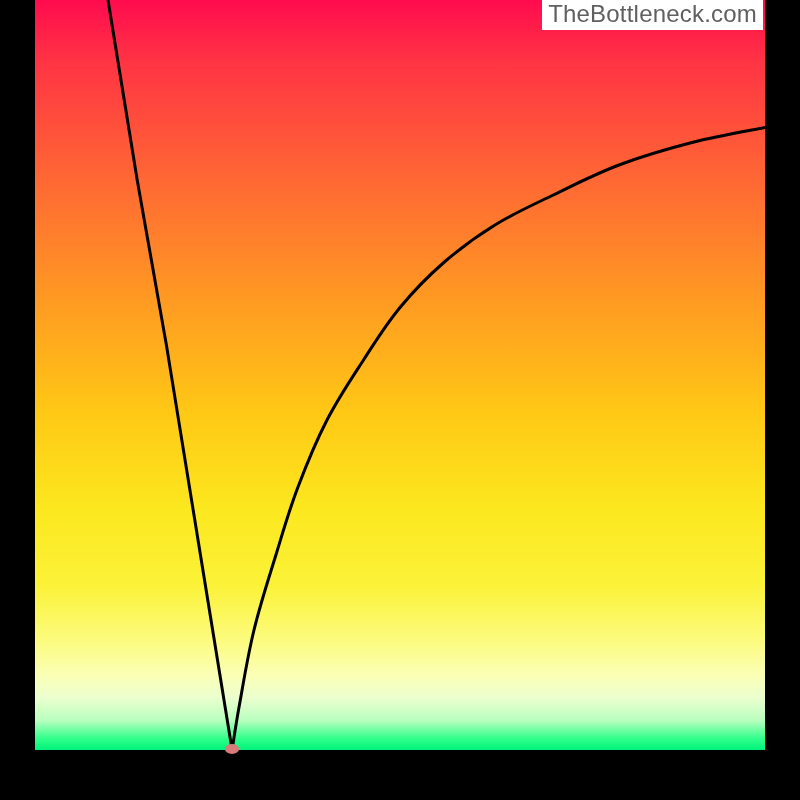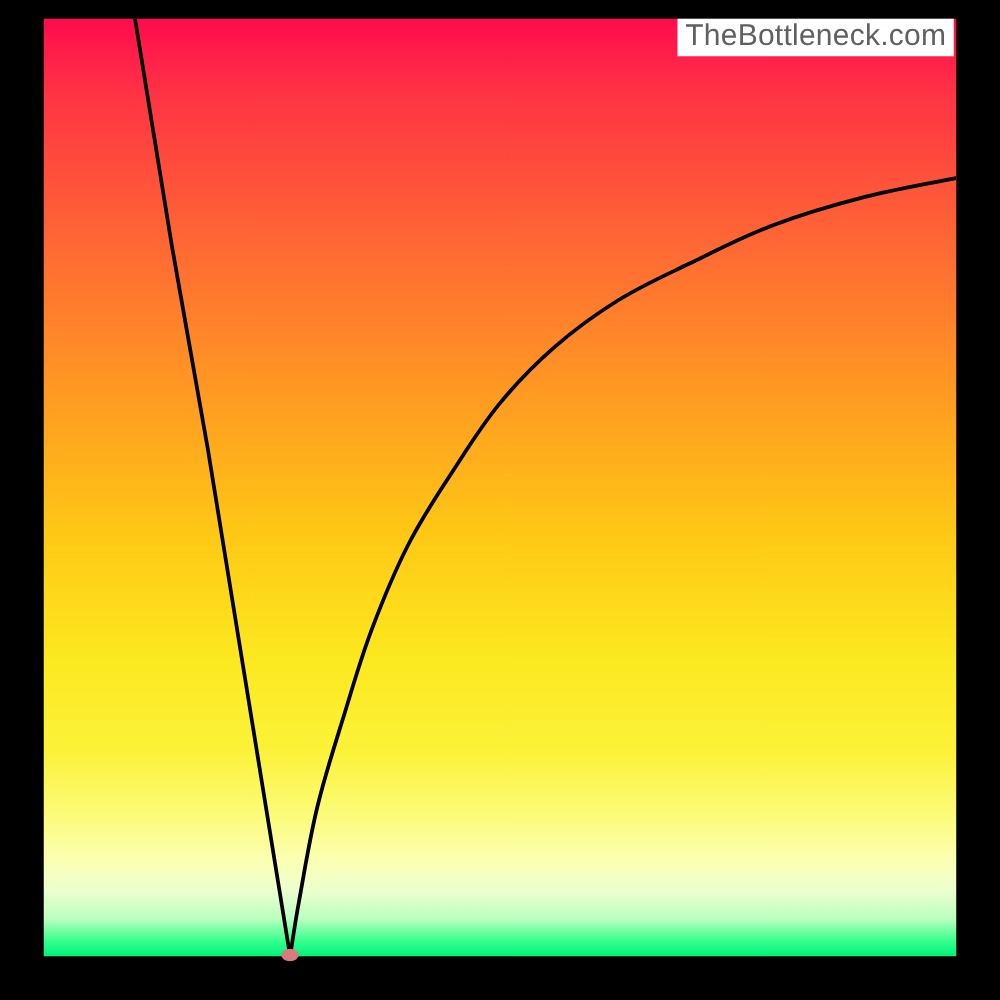--- a/index.html
+++ b/index.html
@@ -13,21 +13,21 @@
   }
   .stage {
     position: relative;
     width: 800px;
     height: 800px;
     background: #000;
   }
   .plot {
     position: absolute;
     left: 35px;
-    top: 15px;
+    top: 0;
     width: 730px;
     height: 750px;
     background: linear-gradient(to bottom,
       #ff0b4e 0%,
       #ff3344 8%,
       #ff6b33 25%,
       #ff9a22 40%,
       #ffc815 55%,
       #fce81f 68%,
       #fbf238 78%,

